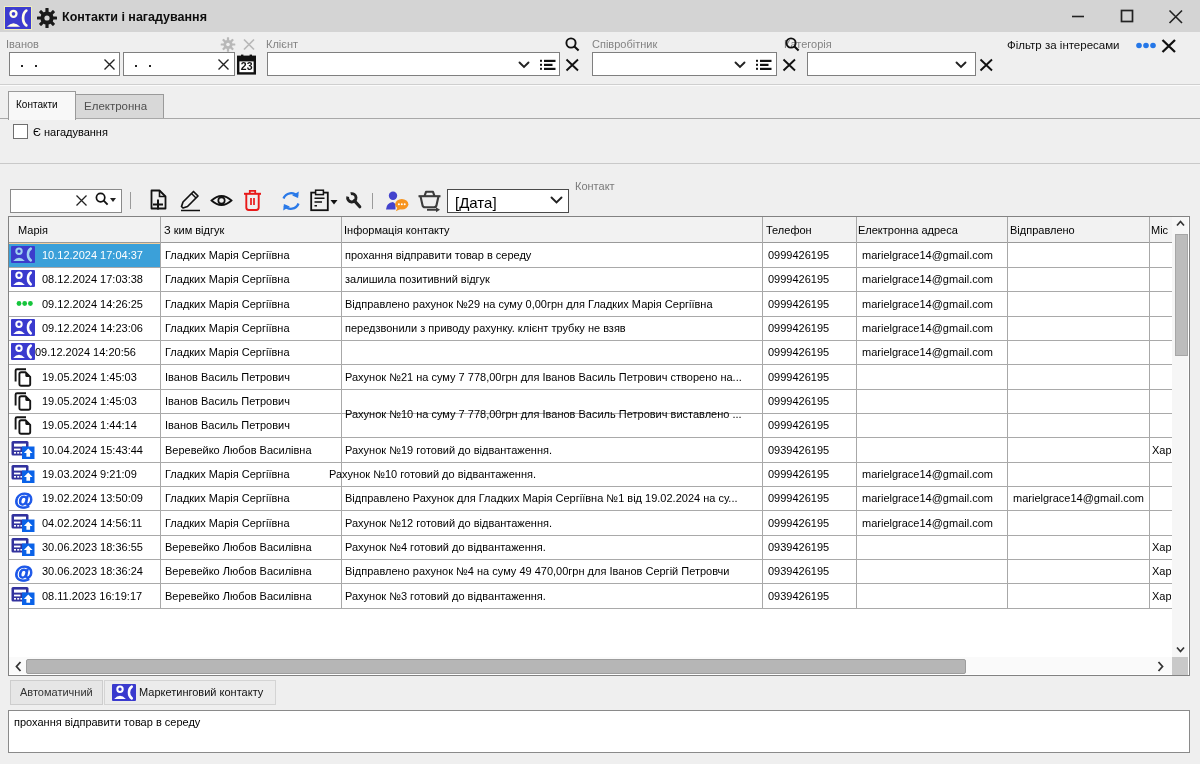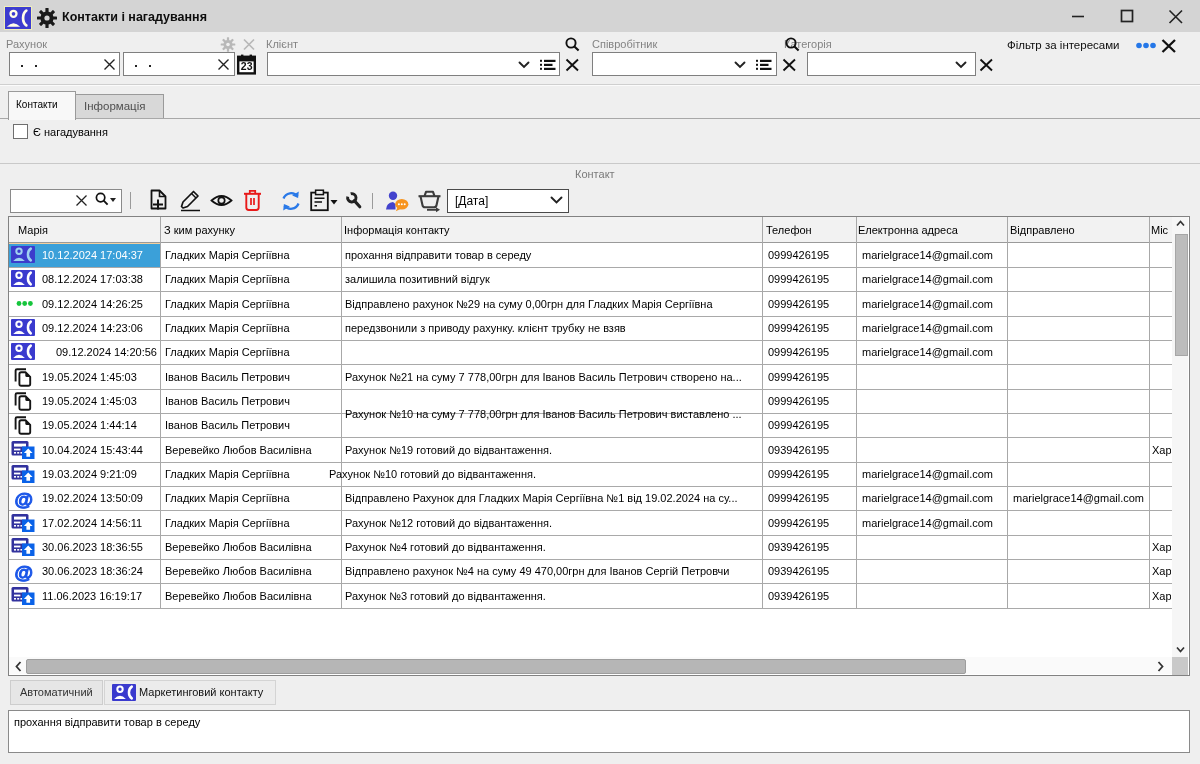--- a/index.html
+++ b/index.html
@@ -38,21 +38,21 @@
 <circle cx="11" cy="11" r="2.6" fill="#d4d4d4"></circle>
 </g>
 </svg>
 <div class="abs" style="left:62px;top:10px;font-size:12.5px;font-weight:bold;color:#0d0d0d">Контакти і нагадування</div>
 <svg class="abs" style="left:1070px;top:8px" width="120" height="16" viewBox="0 0 120 16">
 <path d="M2 8.5 H14" stroke="#222" stroke-width="1.6" fill="none"></path>
 <rect x="51.5" y="2.5" width="11" height="11" fill="none" stroke="#222" stroke-width="1.7"></rect>
 <path d="M99.5 2.5 L112 15 M112 2.5 L99.5 15" stroke="#222" stroke-width="1.6" fill="none"></path>
 </svg>
 
-<div class="abs t11g" style="left:6px;top:38px">Рахунок</div>
+<div class="abs t11g" style="left:6px;top:38px">Іванов</div>
 <div class="abs t11g" style="left:266px;top:38px">Клієнт</div>
 <div class="abs t11g" style="left:592px;top:38px">Співробітник</div>
 <div class="abs t11g" style="left:784px;top:38px">Категорія</div>
 <svg class="abs" style="left:220px;top:36px" width="40" height="17" viewBox="0 0 40 17">
 <g fill="#b8b8b8">
 <circle cx="8" cy="8.5" r="4.6"></circle>
 <g>
 <rect x="6.9" y="1.2" width="2.2" height="3.4" rx="0.5"></rect>
 <rect x="6.9" y="12.4" width="2.2" height="3.4" rx="0.5"></rect>
 <rect x="0.7" y="7.4" width="3.4" height="2.2" rx="0.5"></rect>
@@ -145,30 +145,30 @@
     <path d="M1.5 1.5 L13 12.5 M13 1.5 L1.5 12.5" stroke="#111" stroke-width="1.9" fill="none"></path>
   </svg>
 <svg class="abs" style="left:979px;top:58px" width="15" height="14" viewBox="0 0 15 14">
     <path d="M1.5 1.5 L13 12.5 M13 1.5 L1.5 12.5" stroke="#111" stroke-width="1.9" fill="none"></path>
   </svg>
 
 <div class="abs" style="left:0;top:84px;width:1200px;height:1px;background:#cfcfcf"></div>
 <div class="abs" style="left:0;top:85px;width:1200px;height:1px;background:#fbfbfb"></div>
 
 <div class="abs" style="left:74px;top:94px;width:88px;height:23px;background:#d8d8d8;border:1px solid #9a9a9a"></div>
-<div class="abs" style="left:84px;top:100px;font-size:11.5px;color:#4f4f4f">Інформація</div>
+<div class="abs" style="left:84px;top:100px;font-size:11.5px;color:#4f4f4f">Електронна</div>
 <div class="abs" style="left:0;top:118px;width:1200px;height:1px;background:#a8a8a8"></div>
 <div class="abs" style="left:8px;top:91px;width:66px;height:28px;background:#f8f8f8;border:1px solid #9a9a9a;border-bottom:none"></div>
 <div class="abs" style="left:16px;top:99px;font-size:10px;color:#000">Контакти</div>
 
 <div class="abs" style="left:13px;top:124px;width:13px;height:13px;background:#fff;border:1px solid #6e6e6e"></div>
 <div class="abs t11" style="left:33px;top:126px">Є нагадування</div>
 
 <div class="abs" style="left:0;top:163px;width:1200px;height:1px;background:#c9c9c9"></div>
-<div class="abs t11g" style="left:575px;top:168px;color:#7a7a7a">Контакт</div>
+<div class="abs t11g" style="left:575px;top:180px;color:#7a7a7a">Контакт</div>
 
 <div class="abs inp" style="left:10px;top:189px;width:110px;height:22px;border-color:#8a8a8a"></div>
 <svg class="abs" style="left:75px;top:194px" width="13" height="13" viewBox="0 0 13 13">
     <path d="M1.5 1.5 L11.5 11.5 M11.5 1.5 L1.5 11.5" stroke="#222" stroke-width="1.3" fill="none"></path>
   </svg>
 <svg class="abs" style="left:95px;top:192px" width="22" height="16" viewBox="0 0 22 16">
 <circle cx="5.6" cy="5.6" r="4.2" fill="none" stroke="#111" stroke-width="1.7"></circle>
     <path d="M8.7 8.7 L12.6 12.6" stroke="#111" stroke-width="1.9"></path>
 <path d="M15 6 h6 l-3 4 z" fill="#222"></path>
 </svg>
@@ -230,36 +230,36 @@
 
 <svg class="abs" style="left:417px;top:190px" width="25" height="23" viewBox="0 0 25 23">
 <path d="M7.5 6.2 L9 1.8 H16 L17.5 6.2" fill="none" stroke="#3c3c3c" stroke-width="2.1" stroke-linejoin="round"></path>
 <path d="M1.5 6.2 H23.5" stroke="#3c3c3c" stroke-width="2.1"></path>
 <path d="M3.5 6.2 L5.5 15.2 Q5.9 17.2 8 17.2 H17 Q19.1 17.2 19.5 15.2 L21.5 6.2" fill="none" stroke="#3c3c3c" stroke-width="2.1" stroke-linejoin="round"></path>
 <path d="M10 19.8 H19.5" stroke="#3c3c3c" stroke-width="1.9"></path>
 <path d="M19 17.3 L23 19.8 L19 22.3 Z" fill="#3c3c3c"></path>
 </svg>
 
 <div class="abs" style="left:447px;top:189px;width:120px;height:22px;background:#fff;border:1px solid #4a4a4a"></div>
-<div class="abs" style="left:455px;top:194px;font-size:12px;color:#000">[Дата]</div>
+<div class="abs" style="left:455px;top:194px;font-size:15px;color:#000">[Дата]</div>
 <svg class="abs" style="left:550px;top:196px" width="13" height="9" viewBox="0 0 13 9">
     <path d="M1.5 1.5 L6.5 6.5 L11.5 1.5" stroke="#222" stroke-width="1.9" fill="none" stroke-linecap="round"></path>
   </svg>
 
 <div class="abs" style="left:8px;top:216px;width:1180px;height:458px;background:#fff;border:1px solid #828282"></div>
 <div class="abs" style="left:9px;top:217px;width:1163px;height:25px;background:#f2f2f2"></div>
 <div class="abs" style="left:9px;top:242px;width:1163px;height:1px;background:#9a9a9a"></div>
 <div class="abs vline" style="left:160px;top:217px;height:391px"></div>
 <div class="abs vline" style="left:341px;top:217px;height:391px"></div>
 <div class="abs vline" style="left:762px;top:217px;height:391px"></div>
 <div class="abs vline" style="left:856px;top:217px;height:391px"></div>
 <div class="abs vline" style="left:1007px;top:217px;height:391px"></div>
 <div class="abs vline" style="left:1149px;top:217px;height:391px"></div>
 <div class="abs t11" style="left:18px;top:224px">Марія</div>
-<div class="abs t11" style="left:164px;top:224px">З ким рахунку</div>
+<div class="abs t11" style="left:164px;top:224px">З ким відгук</div>
 <div class="abs t11" style="left:344px;top:224px">Інформація контакту</div>
 <div class="abs t11" style="left:766px;top:224px">Телефон</div>
 <div class="abs t11" style="left:858px;top:224px">Електронна адреса</div>
 <div class="abs t11" style="left:1010px;top:224px">Відправлено</div>
 <div class="abs t11 clip" style="left:1151px;top:224px;width:17px">Місто</div>
 <div class="abs hline" style="left:9px;top:266.8px;width:1163px"></div>
 <div class="abs" style="left:9px;top:243.0px;width:151px;height:23.3px;background:#3ba0d9;border-top:1px solid #f3cf9e"></div>
 <svg class="abs" style="left:11px;top:246.0px" width="24" height="17" viewBox="0 0 24 17">
 <rect x="0" y="0" width="24" height="17" rx="1" fill="#3c3ccc"></rect>
 <circle cx="8" cy="5.3" r="2.7" fill="none" stroke="#9fd3f0" stroke-width="2"></circle>
@@ -306,21 +306,21 @@
 <div class="abs t11 clip" style="left:345px;top:322.0px;width:415px">передзвонили з приводу рахунку. клієнт трубку не взяв</div>
 <div class="abs t11" style="left:768px;top:322.0px">0999426195</div>
 <div class="abs t11" style="left:862px;top:322.0px">marielgrace14@gmail.com</div>
 <div class="abs hline" style="left:9px;top:364.2px;width:1163px"></div>
 <svg class="abs" style="left:11px;top:343.36px" width="24" height="17" viewBox="0 0 24 17">
 <rect x="0" y="0" width="24" height="17" rx="1" fill="#3a3ace"></rect>
 <circle cx="8" cy="5.3" r="2.7" fill="none" stroke="#ffffff" stroke-width="2"></circle>
 <path d="M2.2 15 Q8 8.6 13.8 15 z" fill="#ffffff"></path>
 <path d="M19.8 2.6 C16 5.1 16 11.9 19.8 14.4" fill="none" stroke="#ffffff" stroke-width="2.5" stroke-linecap="round"></path>
 </svg>
-<div class="abs t11" style="left:56px;top:346.4px;color:#000">09.12.2024 14:20:56</div>
+<div class="abs t11" style="left:35px;top:346.4px;color:#000">09.12.2024 14:20:56</div>
 <div class="abs t11" style="left:165px;top:346.4px">Гладких Марія Сергіївна</div>
 <div class="abs t11" style="left:768px;top:346.4px">0999426195</div>
 <div class="abs t11" style="left:862px;top:346.4px">marielgrace14@gmail.com</div>
 <div class="abs hline" style="left:9px;top:388.5px;width:1163px"></div>
 <svg class="abs" style="left:14px;top:366.7px" width="24" height="20" viewBox="0 0 24 20">
 <path d="M1.6 14.5 V3.6 Q1.6 2.2 3 2.2 H12" fill="none" stroke="#151515" stroke-width="1.9"></path>
 <path d="M11.5 5.2 H7.2 Q5.4 5.2 5.4 7 V17 Q5.4 18.8 7.2 18.8 H14.4 Q16.2 18.8 16.2 17 V9.9 Z" fill="#fff" stroke="#151515" stroke-width="1.9" stroke-linejoin="round"></path>
 <path d="M11.3 4.7 L16.7 10.1 H12.8 Q11.3 10.1 11.3 8.6 Z" fill="#151515"></path>
 </svg>
 <div class="abs t11" style="left:42px;top:370.7px;color:#000">19.05.2024 1:45:03</div>
@@ -392,21 +392,21 @@
 <svg class="abs" style="left:11px;top:512.74px" width="24" height="19" viewBox="0 0 24 19">
 <rect x="0.5" y="1" width="17" height="14.5" rx="1.5" fill="#32329e"></rect>
 <rect x="3" y="3.6" width="12" height="3" fill="#fff"></rect>
 <rect x="3" y="8.6" width="6.4" height="1.8" fill="#fff"></rect>
 <rect x="3" y="12" width="2" height="1.6" fill="#fff"></rect>
     <rect x="6.2" y="12" width="2" height="1.6" fill="#fff"></rect>
     <rect x="9.4" y="12" width="2" height="1.6" fill="#fff"></rect>
 <rect x="11" y="6.5" width="12.5" height="12.5" fill="#0a62e8"></rect>
 <path d="M17.2 8.6 L21.6 13 H19.1 V16.8 H15.4 V13 H12.9 Z" fill="#fff"></path>
 </svg>
-<div class="abs t11" style="left:42px;top:516.7px;color:#000">17.02.2024 14:56:11</div>
+<div class="abs t11" style="left:42px;top:516.7px;color:#000">04.02.2024 14:56:11</div>
 <div class="abs t11" style="left:165px;top:516.7px">Гладких Марія Сергіївна</div>
 <div class="abs t11 clip" style="left:345px;top:516.7px;width:415px">Рахунок №12 готовий до відвантаження.</div>
 <div class="abs t11" style="left:768px;top:516.7px">0999426195</div>
 <div class="abs t11" style="left:862px;top:516.7px">marielgrace14@gmail.com</div>
 <div class="abs hline" style="left:9px;top:558.9px;width:1163px"></div>
 <svg class="abs" style="left:11px;top:537.0799999999999px" width="24" height="19" viewBox="0 0 24 19">
 <rect x="0.5" y="1" width="17" height="14.5" rx="1.5" fill="#32329e"></rect>
 <rect x="3" y="3.6" width="12" height="3" fill="#fff"></rect>
 <rect x="3" y="8.6" width="6.4" height="1.8" fill="#fff"></rect>
 <rect x="3" y="12" width="2" height="1.6" fill="#fff"></rect>
@@ -433,21 +433,21 @@
 <svg class="abs" style="left:11px;top:585.76px" width="24" height="19" viewBox="0 0 24 19">
 <rect x="0.5" y="1" width="17" height="14.5" rx="1.5" fill="#32329e"></rect>
 <rect x="3" y="3.6" width="12" height="3" fill="#fff"></rect>
 <rect x="3" y="8.6" width="6.4" height="1.8" fill="#fff"></rect>
 <rect x="3" y="12" width="2" height="1.6" fill="#fff"></rect>
     <rect x="6.2" y="12" width="2" height="1.6" fill="#fff"></rect>
     <rect x="9.4" y="12" width="2" height="1.6" fill="#fff"></rect>
 <rect x="11" y="6.5" width="12.5" height="12.5" fill="#0a62e8"></rect>
 <path d="M17.2 8.6 L21.6 13 H19.1 V16.8 H15.4 V13 H12.9 Z" fill="#fff"></path>
 </svg>
-<div class="abs t11" style="left:42px;top:589.8px;color:#000">11.06.2023 16:19:17</div>
+<div class="abs t11" style="left:42px;top:589.8px;color:#000">08.11.2023 16:19:17</div>
 <div class="abs t11" style="left:165px;top:589.8px">Веревейко Любов Василівна</div>
 <div class="abs t11 clip" style="left:345px;top:589.8px;width:415px">Рахунок №3 готовий до відвантаження.</div>
 <div class="abs t11" style="left:768px;top:589.8px">0939426195</div>
 <div class="abs t11 clip" style="left:1152px;top:589.8px;width:19px">Харків</div>
 
 <div class="abs" style="left:1172px;top:217px;width:16px;height:440px;background:#f6f6f6"></div>
 <svg class="abs" style="left:1176px;top:220px" width="9" height="7" viewBox="0 0 9 7">
     <path d="M1 5.5 L4.5 1.5 L8 5.5" stroke="#333" stroke-width="1.7" fill="none"></path>
   </svg>
 <div class="abs" style="left:1174.5px;top:233.5px;width:11px;height:120px;background:#bcbcbc;border:1px solid #a6a6a6"></div>

